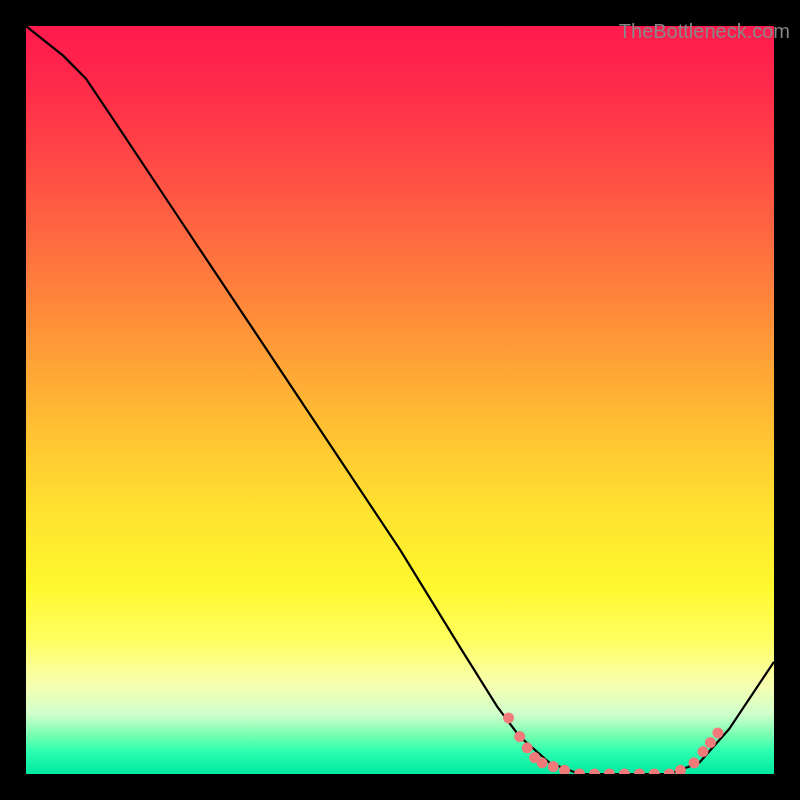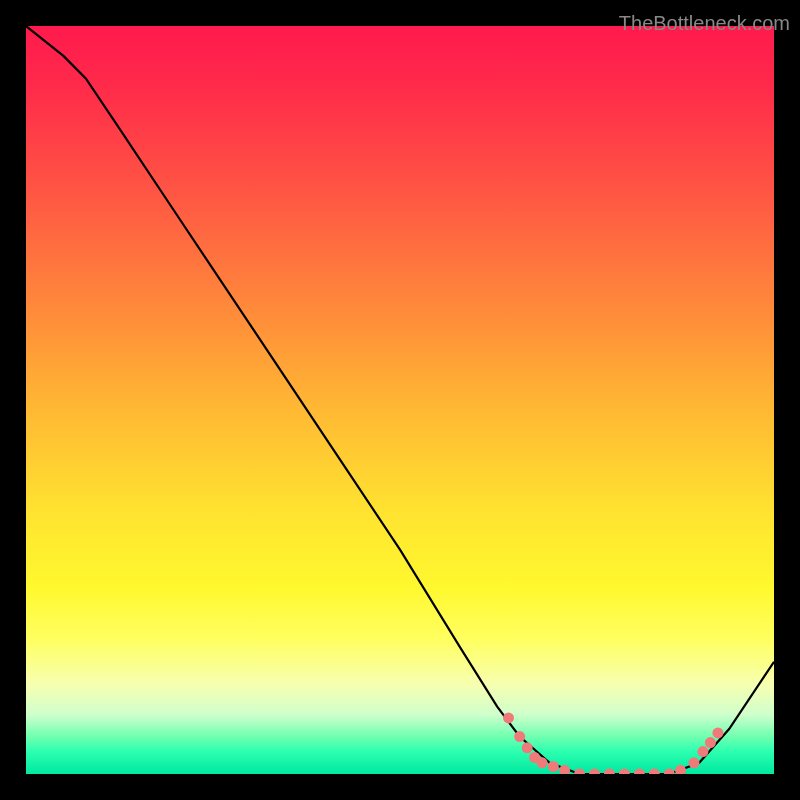--- a/index.html
+++ b/index.html
@@ -6,21 +6,21 @@
   body {
     width: 800px;
     height: 800px;
     background: #000;
     position: relative;
     font-family: Arial, sans-serif;
     overflow: hidden;
   }
   .attribution {
     position: absolute;
-    top: 12px;
+    top: 20px;
     right: 10px;
     color: #888;
     font-size: 20px;
     font-weight: 500;
     z-index: 10;
   }
   .plot-area {
     position: absolute;
     top: 26px;
     left: 26px;

